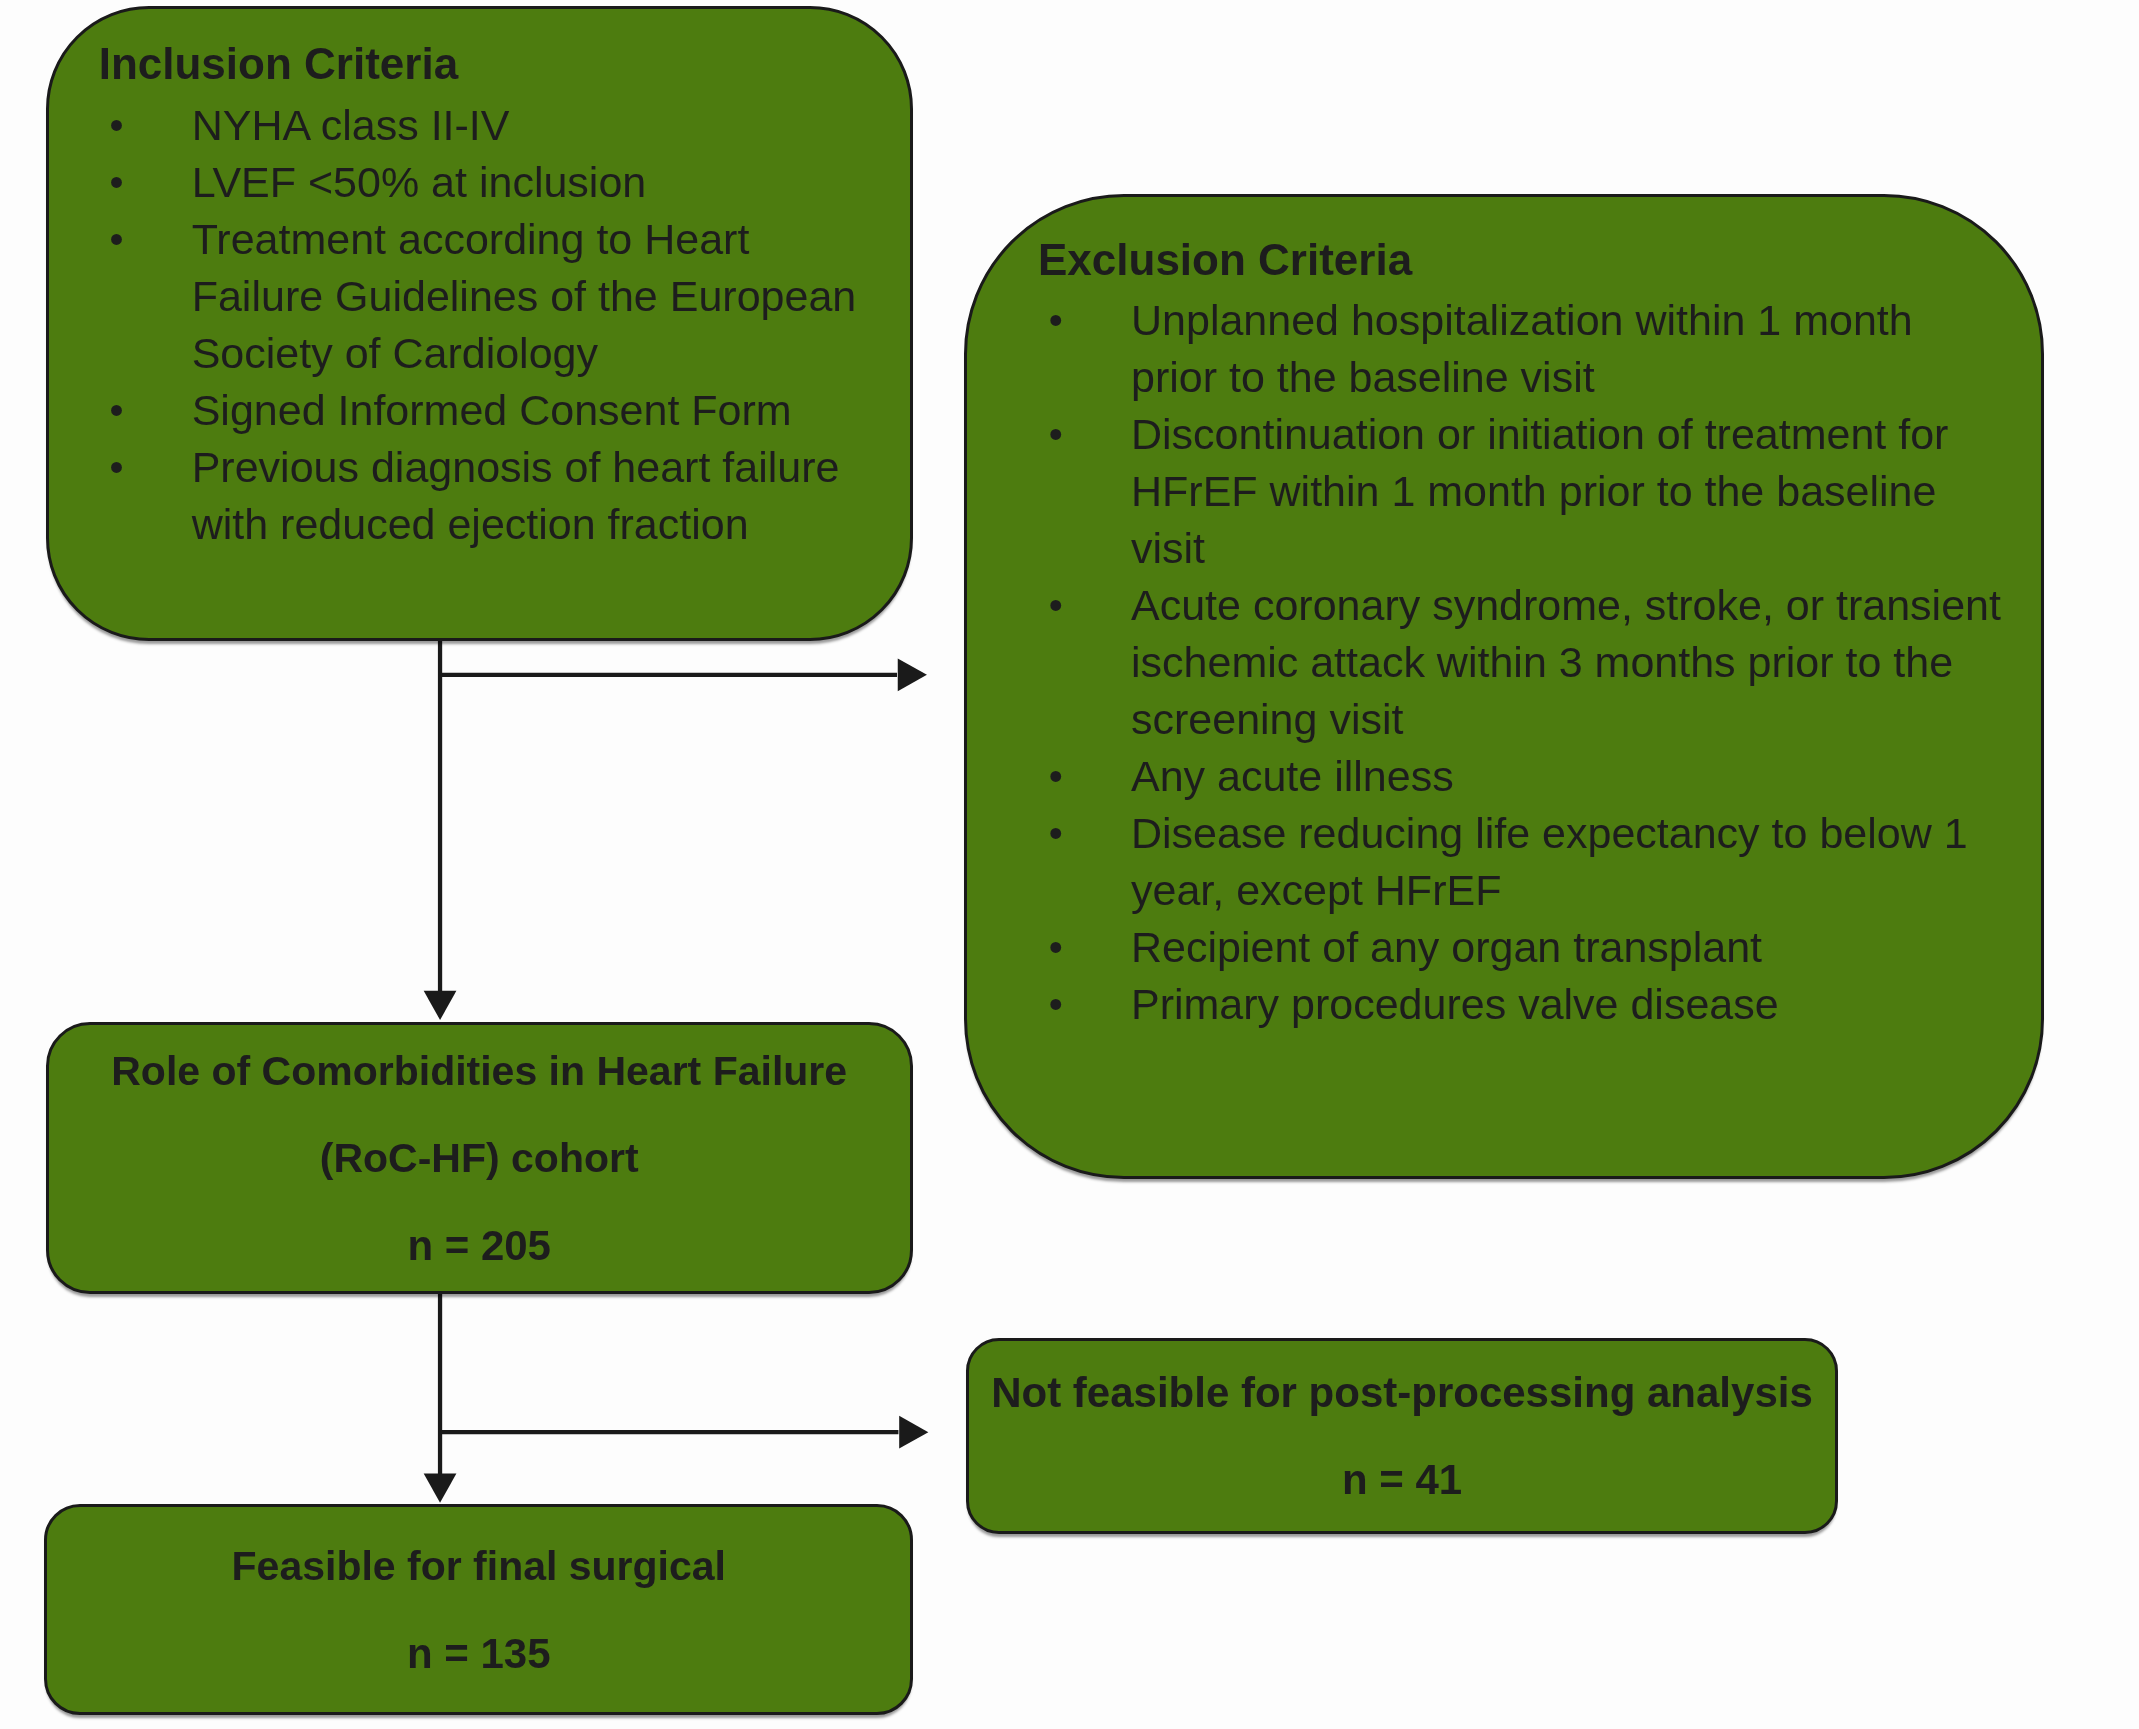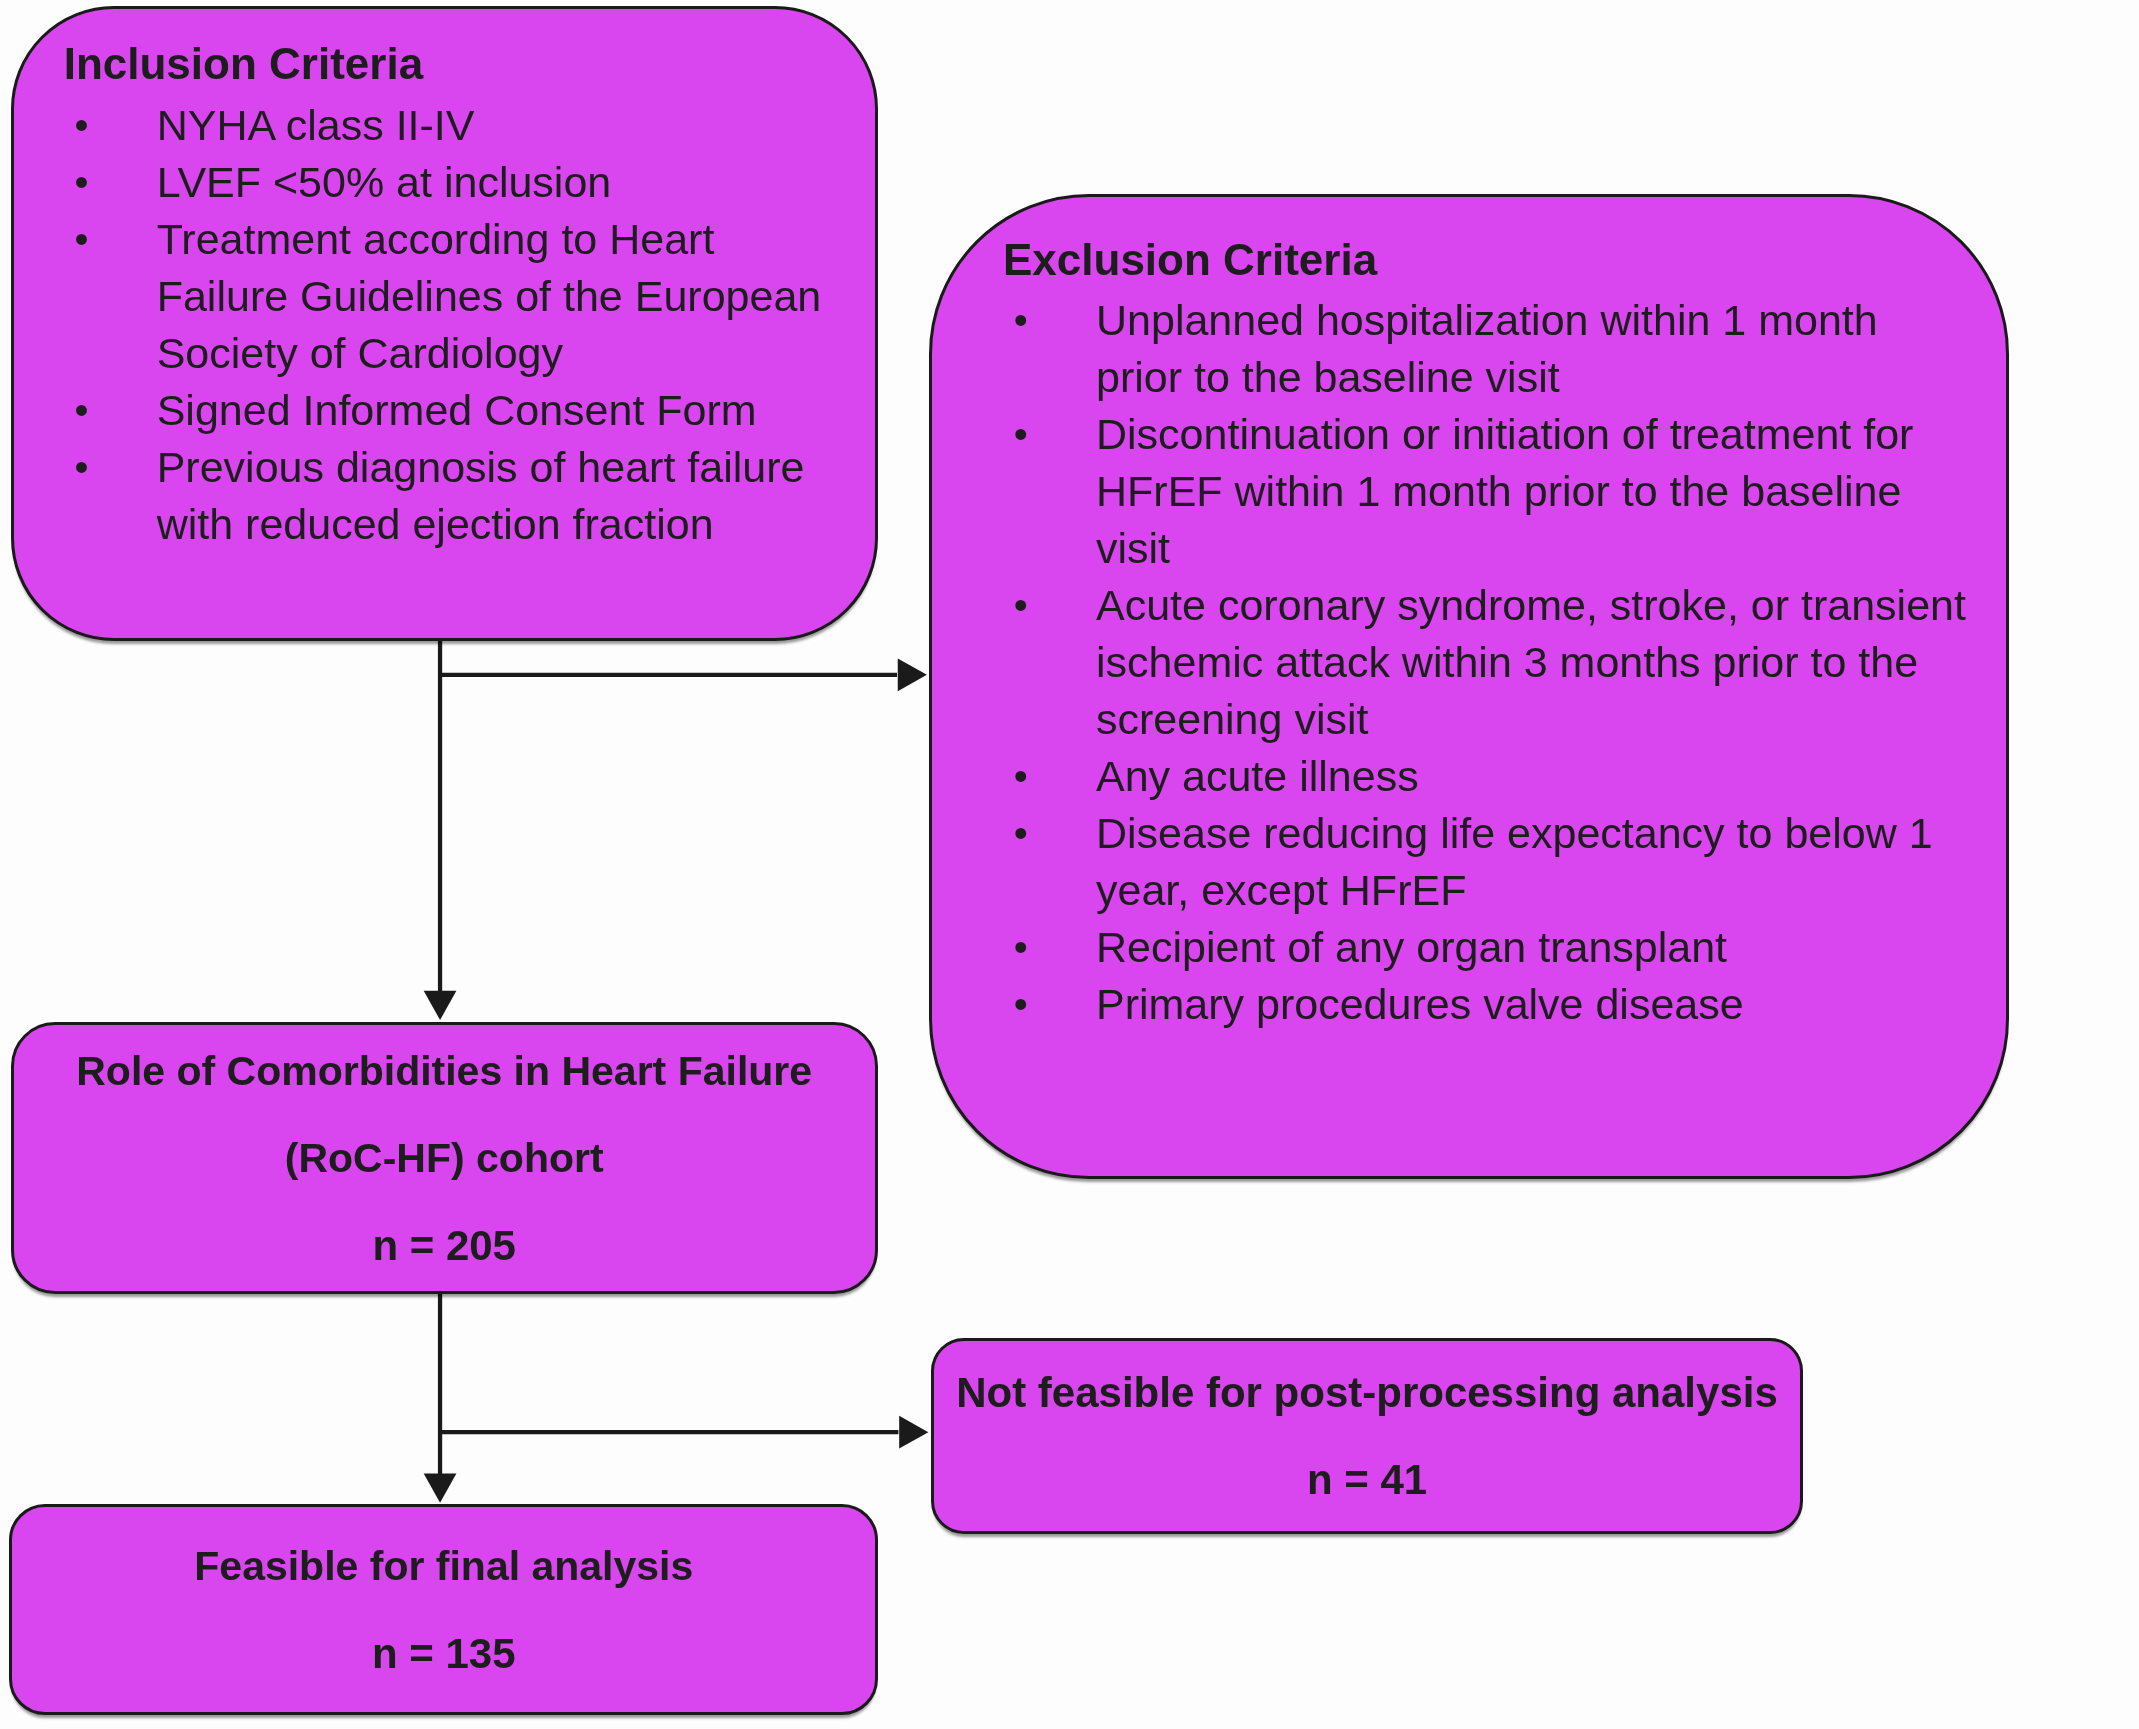--- a/index.html
+++ b/index.html
@@ -13,23 +13,24 @@
   }
   #figure {
     position: relative;
     width: 2140px;
     height: 1729px;
     overflow: hidden;
   }
   .box {
     position: absolute;
     box-sizing: border-box;
-    background: #d946ef;
+    background: #4d7c0f;
     border: 3.6px solid #1a1a1a;
     box-shadow: 0 5px 2.8px -2.1px rgba(0,0,0,0.40);
+    margin-left: 35px;
   }
   
   .criteria-title {
     font-size: 44px;
     font-weight: bold;
     line-height: 57px;
     white-space: nowrap;
   }
   .criteria-list {
     list-style: none;
@@ -159,18 +160,18 @@
     <div class="line-bold">(RoC-HF) cohort</div>
     <div class="line-regular">n = 205</div>
   </div>
 
   <div class="box center-box" id="not-feasible-box">
     <div class="line-regular">Not feasible for post-processing analysis</div>
     <div class="line-regular">n = 41</div>
   </div>
 
   <div class="box center-box" id="feasible-box">
-    <div class="line-bold">Feasible for final analysis</div>
+    <div class="line-bold">Feasible for final surgical</div>
     <div class="line-regular">n = 135</div>
   </div>
 
 </div>
 
 
 </body></html>

